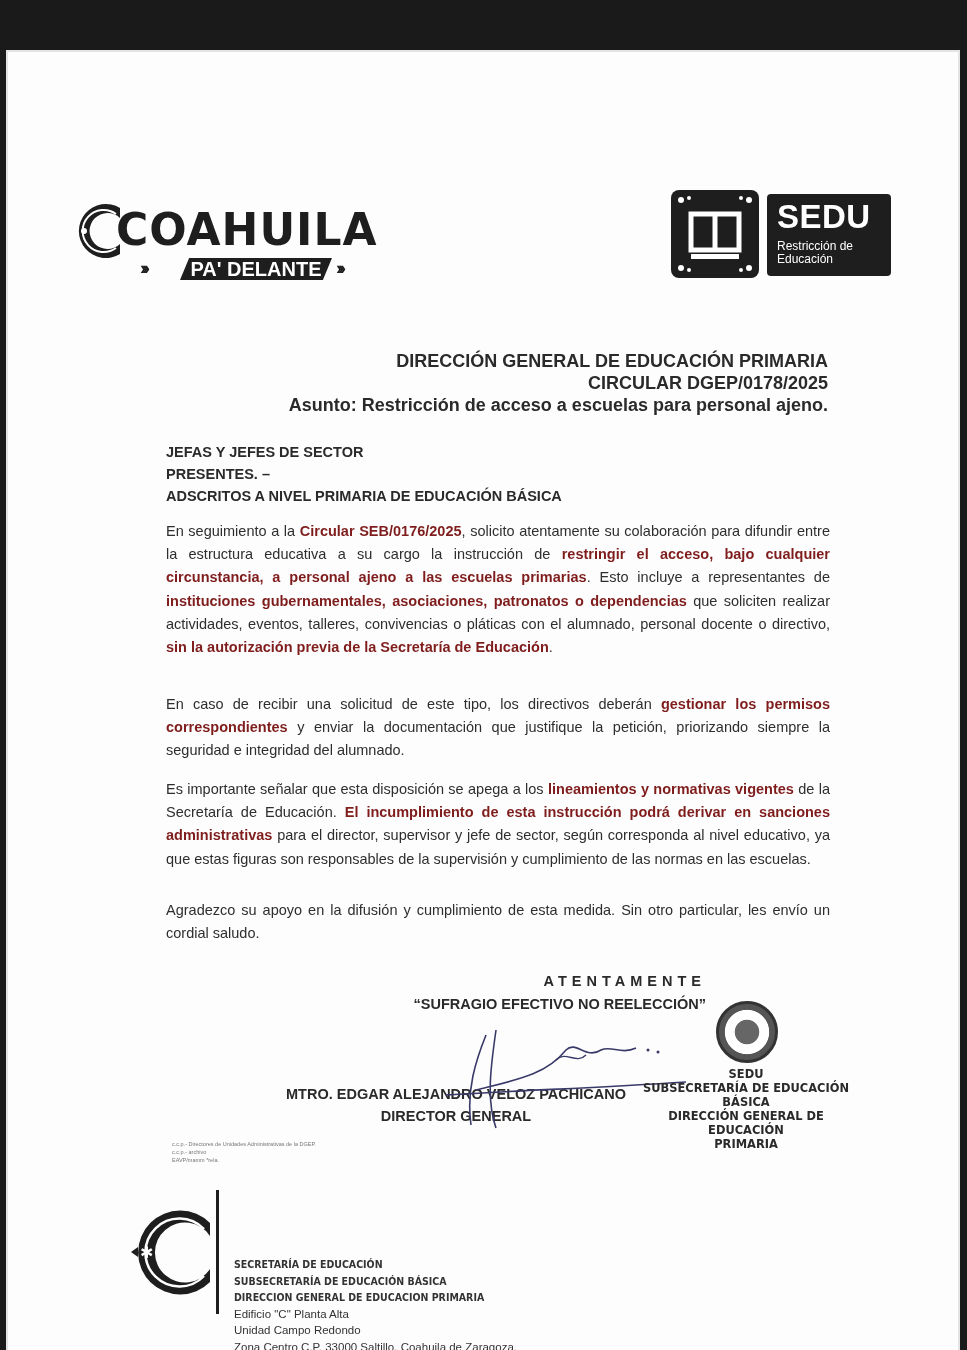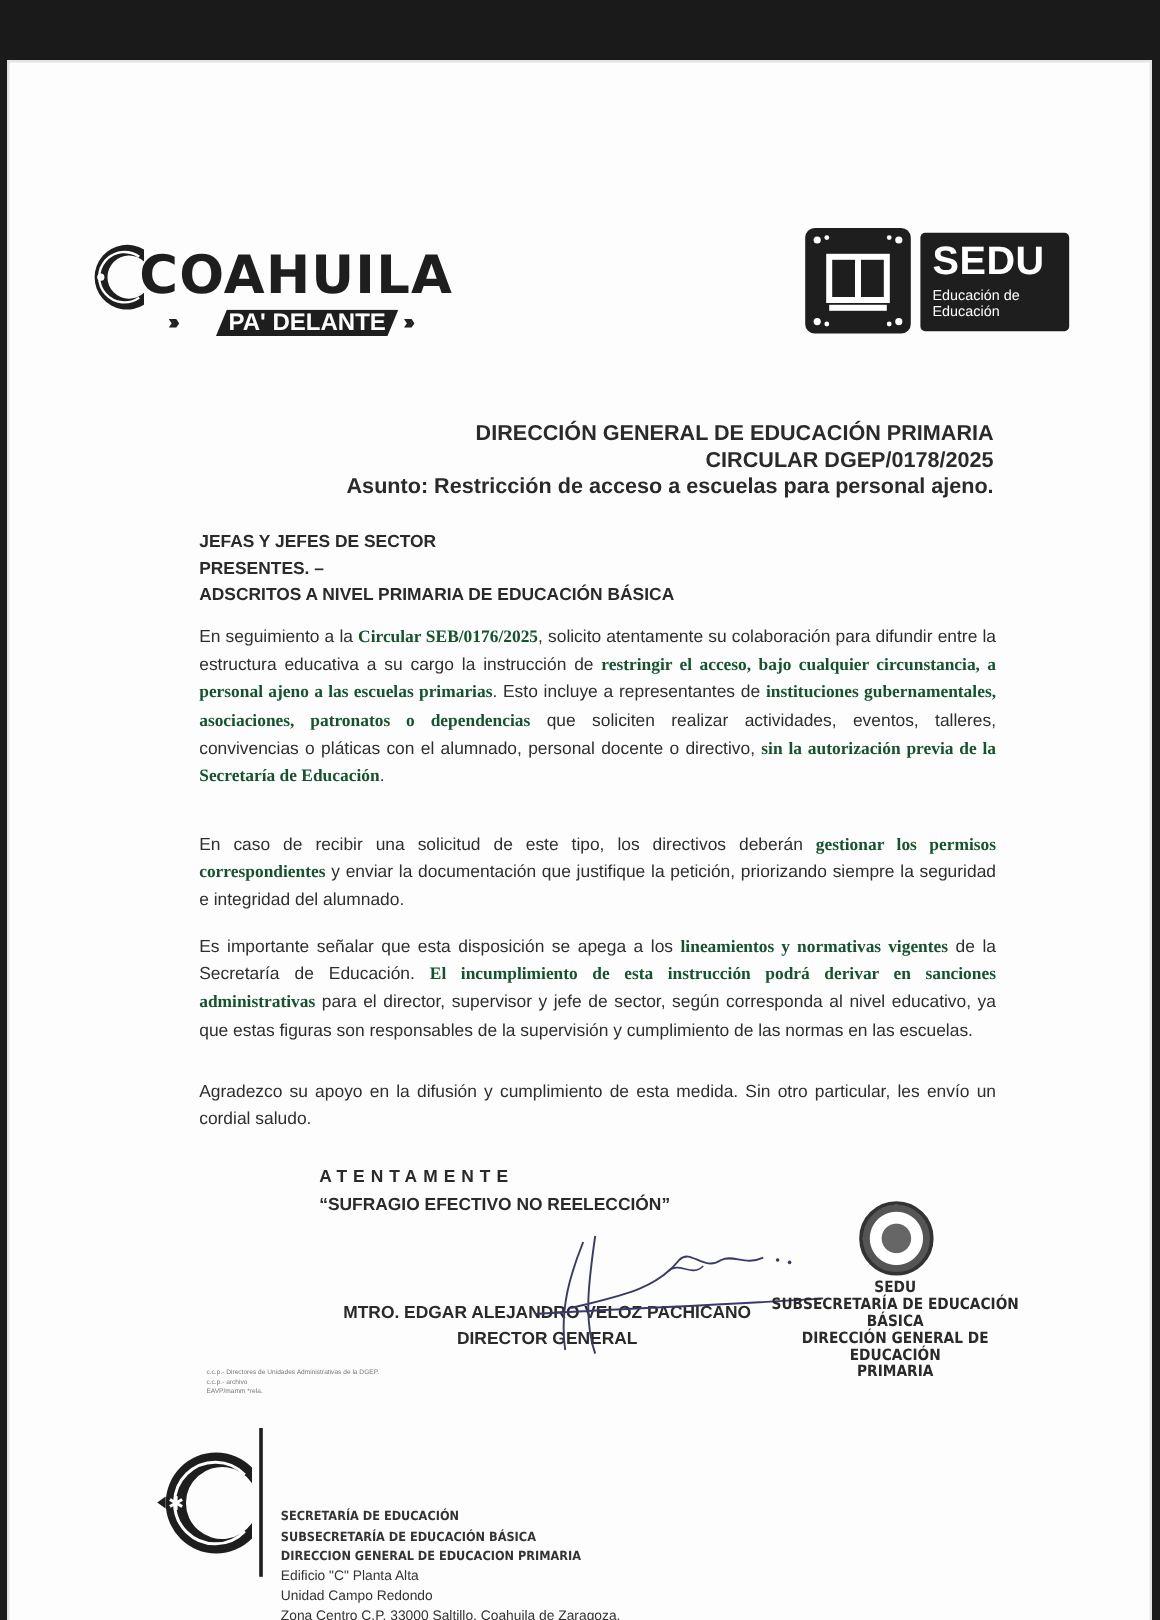--- a/index.html
+++ b/index.html
@@ -27,28 +27,28 @@
   .sedu-emblem { position: absolute; left: 0; top: 0; width: 88px; height: 88px; background: #1e1e1e; border-radius: 8px; }
   .sedu-box { position: absolute; left: 96px; top: 4px; width: 124px; height: 82px; background: #1e1e1e; border-radius: 4px; color: #fff; }
   .sedu-title { position: absolute; left: 10px; top: 4px; font-weight: bold; font-size: 33px; letter-spacing: 0.5px; }
   .sedu-sub { position: absolute; left: 10px; top: 46px; font-size: 12px; line-height: 13px; }
 
   
   .heading { right: 132px; top: 300px; text-align: right; font-weight: bold; font-size: 18px; line-height: 22px; color: #2a2a2a; }
   .recipients { left: 160px; top: 391px; font-weight: bold; font-size: 14.5px; line-height: 22px; color: #2a2a2a; }
 
   .body-text { left: 160px; width: 664px; font-size: 14.5px; line-height: 23.2px; text-align: justify; color: #2e2e2e; }
-  .body-text b { color: #14532d; font-family: Liberation Serif, serif; }
+  .body-text b { color: #7f1d1d; }
   .p1 { top: 470px; }
   .p2 { top: 643px; }
   .p3 { top: 728px; }
   .p4 { top: 849px; }
 
   
-  .closing { left: 260px; top: 920px; width: 440px; text-align: left; font-weight: bold; font-size: 14.5px; line-height: 23px; color: #2a2a2a; }
+  .closing { left: 260px; top: 920px; width: 440px; text-align: right; font-weight: bold; font-size: 14.5px; line-height: 23px; color: #2a2a2a; }
   .closing .att { letter-spacing: 5px; }
   .signer { left: 280px; top: 1033px; width: 340px; text-align: center; font-weight: bold; font-size: 14.5px; line-height: 22px; color: #2a2a2a; }
 
   .signature { left: 430px; top: 970px; width: 260px; height: 110px; }
 
   .seal { left: 610px; top: 945px; width: 260px; height: 150px; }
   .seal-emblem { position: absolute; left: 100px; top: 6px; width: 62px; height: 62px; border-radius: 50%; border: 3px solid #333; box-sizing: border-box; background: radial-gradient(circle, #666 0 30%, #fff 32% 55%, #555 57%); }
   .seal-text { position: absolute; left: 0; top: 72px; width: 260px; text-align: center; font-weight: bold; font-size: 13px; line-height: 14px; color: #2a2a2a; font-family: "DejaVu Sans", sans-serif; transform: scaleX(0.88); transform-origin: center; }
 
   .ccp { left: 166px; top: 1090px; font-size: 5.5px; line-height: 8px; color: #777; }
@@ -92,21 +92,21 @@
           <circle cx="78" cy="78" r="3" fill="#fff"></circle>
         <circle cx="18" cy="8" r="2" fill="#fff"></circle>
           <circle cx="70" cy="8" r="2" fill="#fff"></circle>
         <circle cx="18" cy="80" r="2" fill="#fff"></circle>
           <circle cx="70" cy="80" r="2" fill="#fff"></circle>
       </svg>
     </div>
     <div class="sedu-box">
       <span class="sedu-title">SEDU</span>
       <div class="sedu-sub">
-        <div>Educación de</div>
+        <div>Restricción de</div>
         <div>Educación</div>
       </div>
     </div>
   </div>
 
   <div class="abs heading">
     <div>DIRECCIÓN GENERAL DE EDUCACIÓN PRIMARIA</div>
     <div>CIRCULAR DGEP/0178/2025</div>
     <div><span>Asunto:</span> <span>Restricción de acceso a escuelas para personal ajeno.</span></div>
   </div>

